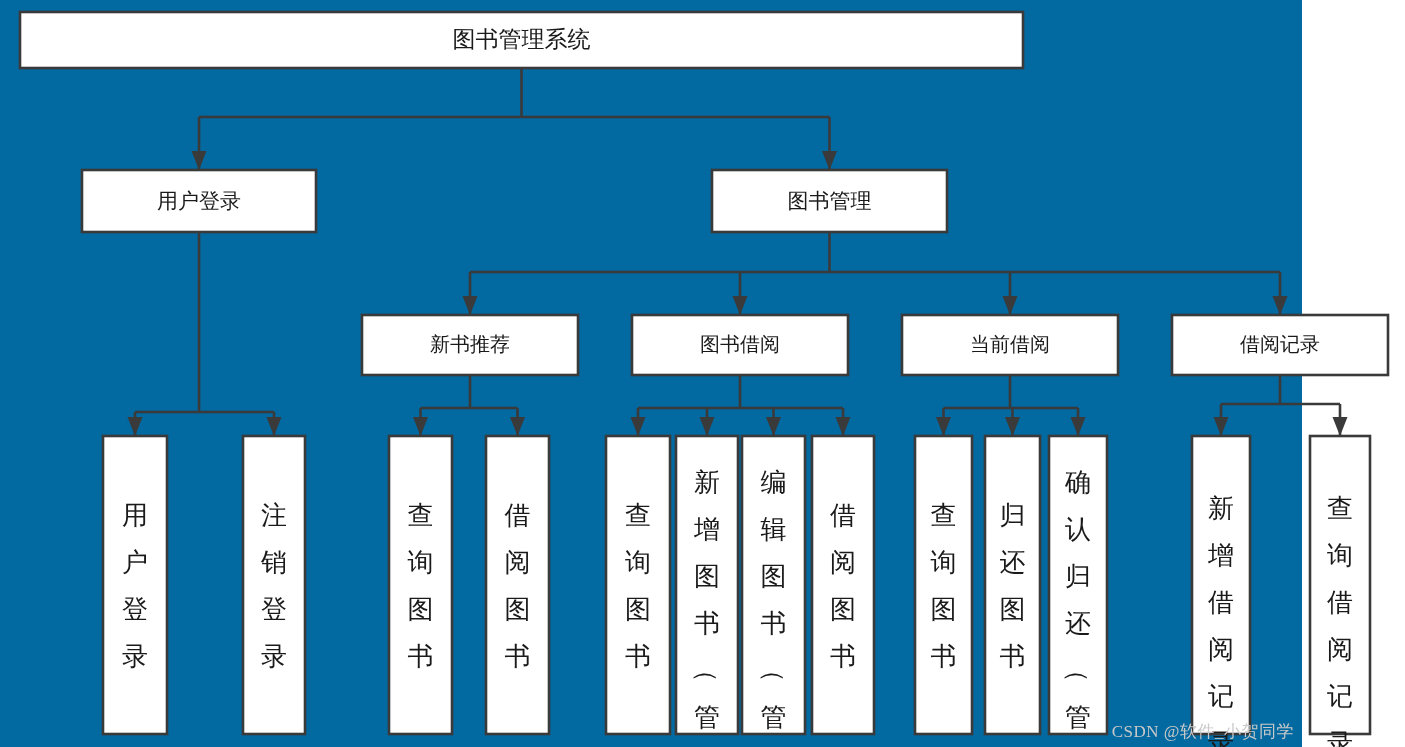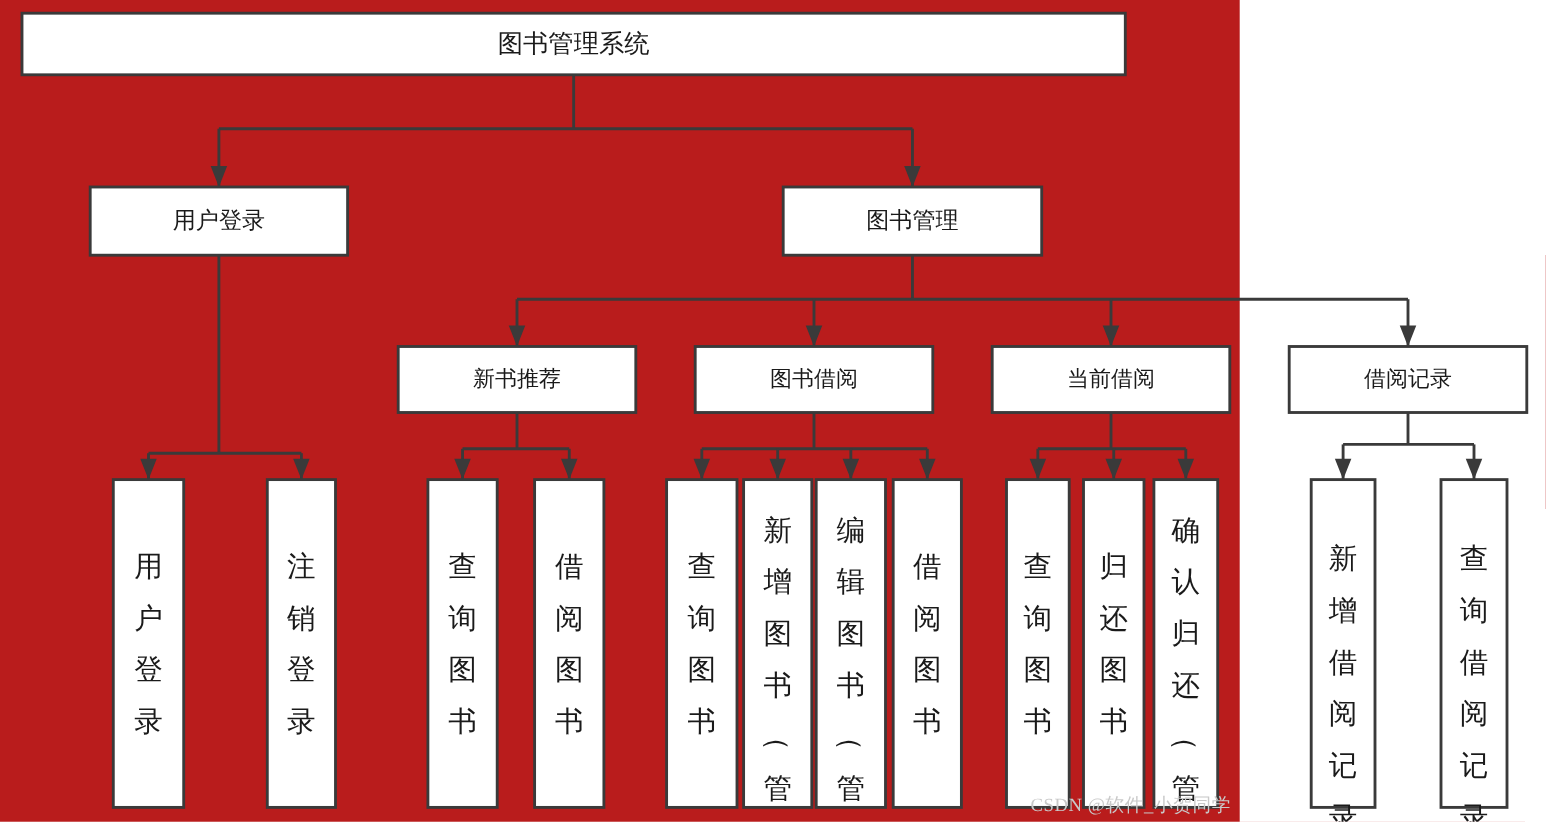--- a/index.html
+++ b/index.html
@@ -8,23 +8,23 @@
     background: #ffffff;
   }
   body {
     width: 1405px;
     height: 747px;
     font-family: "Liberation Sans", "DejaVu Sans", sans-serif;
     overflow: hidden;
   }
   #diagram-root {
     position: relative;
-    width: 1127px;
+    width: 1302px;
     height: 747px;
-    background: #b91c1c;
+    background: #0369a1;
   }
   svg#flow-svg {
     position: absolute;
     top: 0;
     left: 0;
     width: 1405px;
     height: 747px;
     display: block;
   }
   .node-box {

